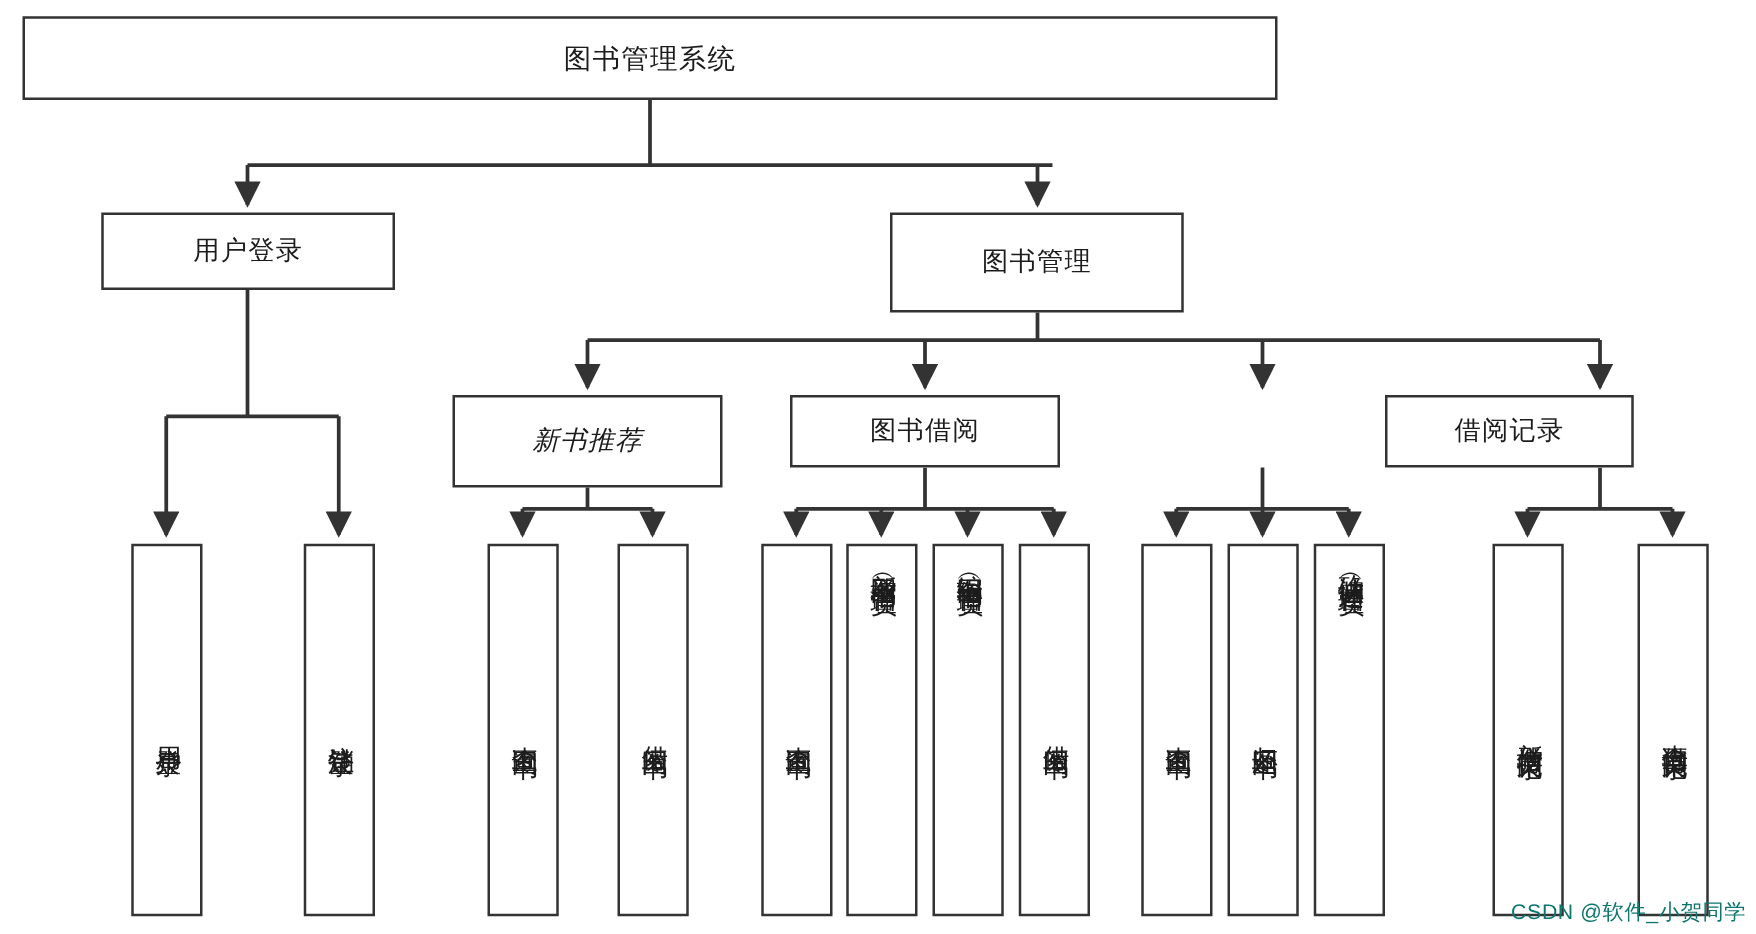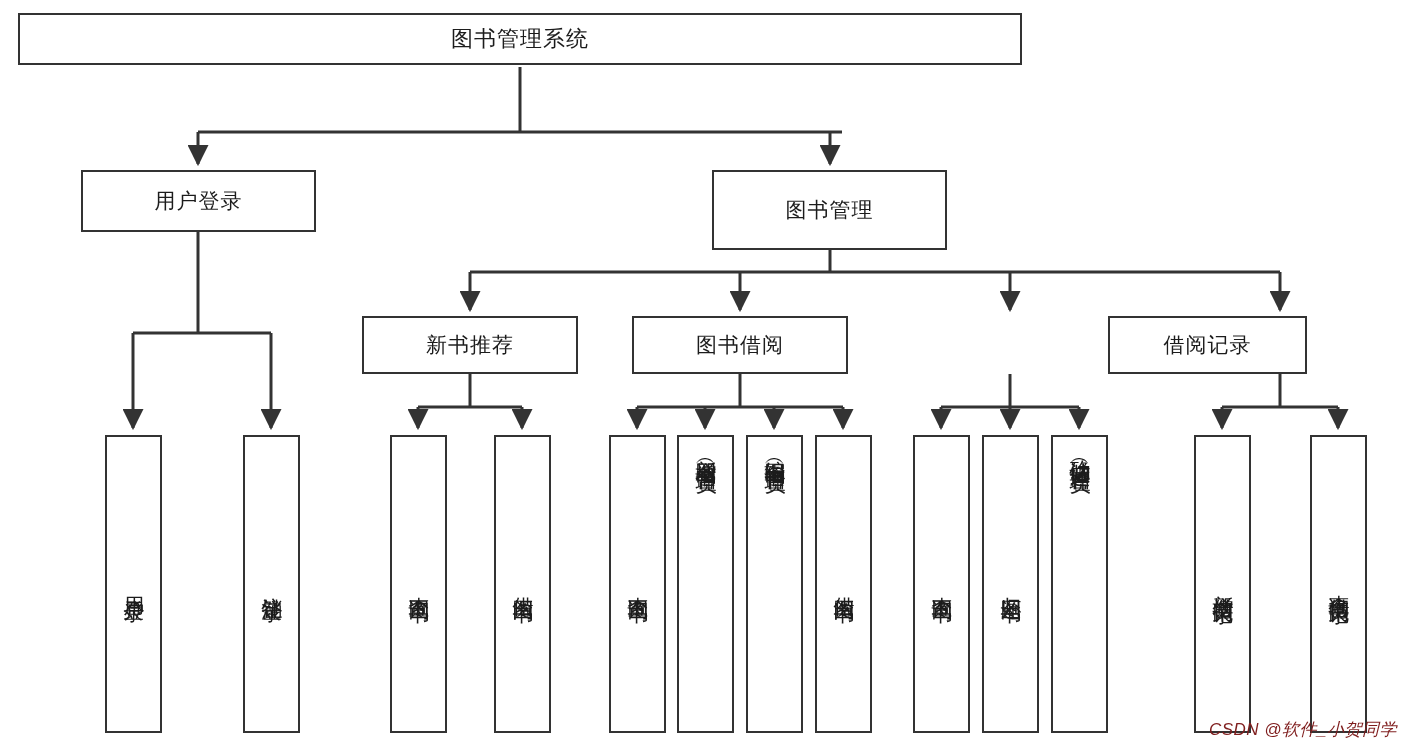--- a/index.html
+++ b/index.html
@@ -64,25 +64,24 @@
   }
   .leaf-inner.top-aligned{
     align-items:flex-start;
     padding-top:6px;
   }
   #watermark{
     position:absolute;
     right:8px;
     bottom:6px;
     font-size:17px;
-    color:#7f1d1d;
+    color:#0f766e;
     letter-spacing:0.5px;
     white-space:nowrap;
     user-select:none;
-    font-style:italic;
   }
 </style>
 </head>
 <body>
 
 <div id="diagram-root">
 
   <svg id="connectors" viewBox="0 0 1405 747" xmlns="http://www.w3.org/2000/svg">
     <defs>
       <marker id="arrow" viewBox="0 0 10 10" refX="9" refY="5" markerWidth="7" markerHeight="7" orient="auto-start-reverse">
@@ -127,32 +126,32 @@
       <path d="M 1010 407 L 1010 428" marker-end="url(#arrow)"></path>
       <path d="M 1079 407 L 1079 428" marker-end="url(#arrow)"></path>
 
       <path d="M 1280 374 L 1280 407"></path>
       <path d="M 1222 407 L 1338 407"></path>
       <path d="M 1222 407 L 1222 428" marker-end="url(#arrow)"></path>
       <path d="M 1338 407 L 1338 428" marker-end="url(#arrow)"></path>
     </g>
   </svg>
 
-  <div class="node root" style="left:18px; top:13px; width:1004px; height:52px;">
+  <div class="node root" style="left:18px; top:13px; width:1004px; height:67px;">
     <span class="label">图书管理系统</span>
   </div>
 
   <div class="node" style="left:81px; top:170px; width:235px; height:62px;">
     <span class="label">用户登录</span>
   </div>
   <div class="node" style="left:712px; top:170px; width:235px; height:80px;">
     <span class="label">图书管理</span>
   </div>
 
-  <div class="node" style="left:362px; top:316px; width:216px; height:58px;">
+  <div class="node" style="left:362px; top:316px; width:216px; height:74px;font-style:italic;">
     <span class="label">新书推荐</span>
   </div>
   <div class="node" style="left:632px; top:316px; width:216px; height:58px;align-items:center;">
     <span class="label">图书借阅</span>
   </div>
   <div class="node" style="left:1108px; top:316px; width:199px; height:58px;">
     <span class="label">借阅记录</span>
   </div>
 
   <div class="node leaf" style="left:105px; top:435px; width:57px; height:298px;">

